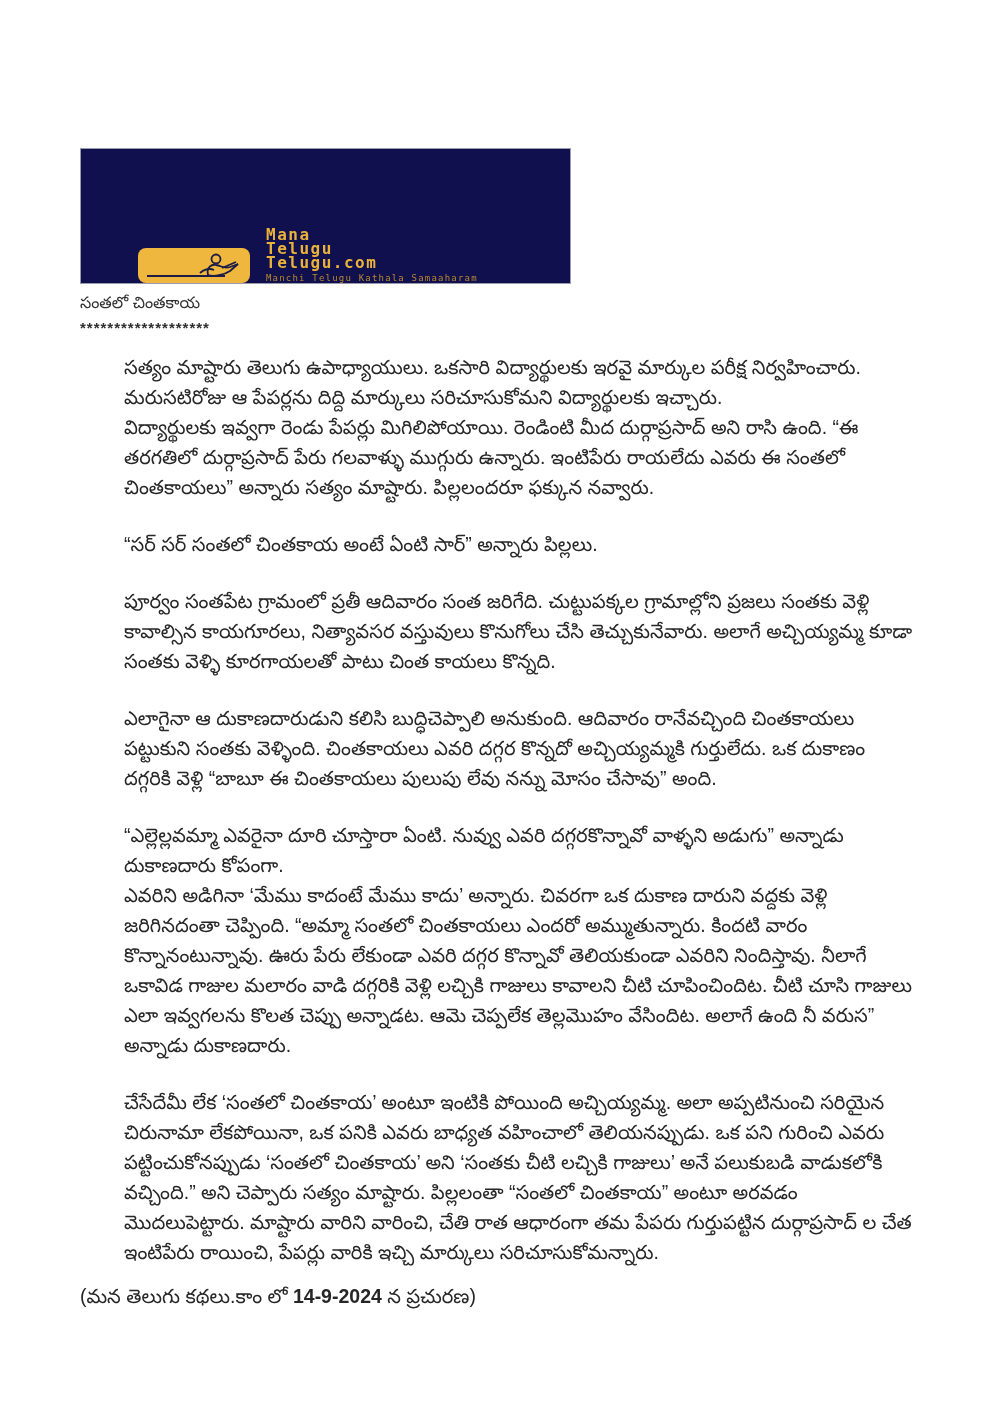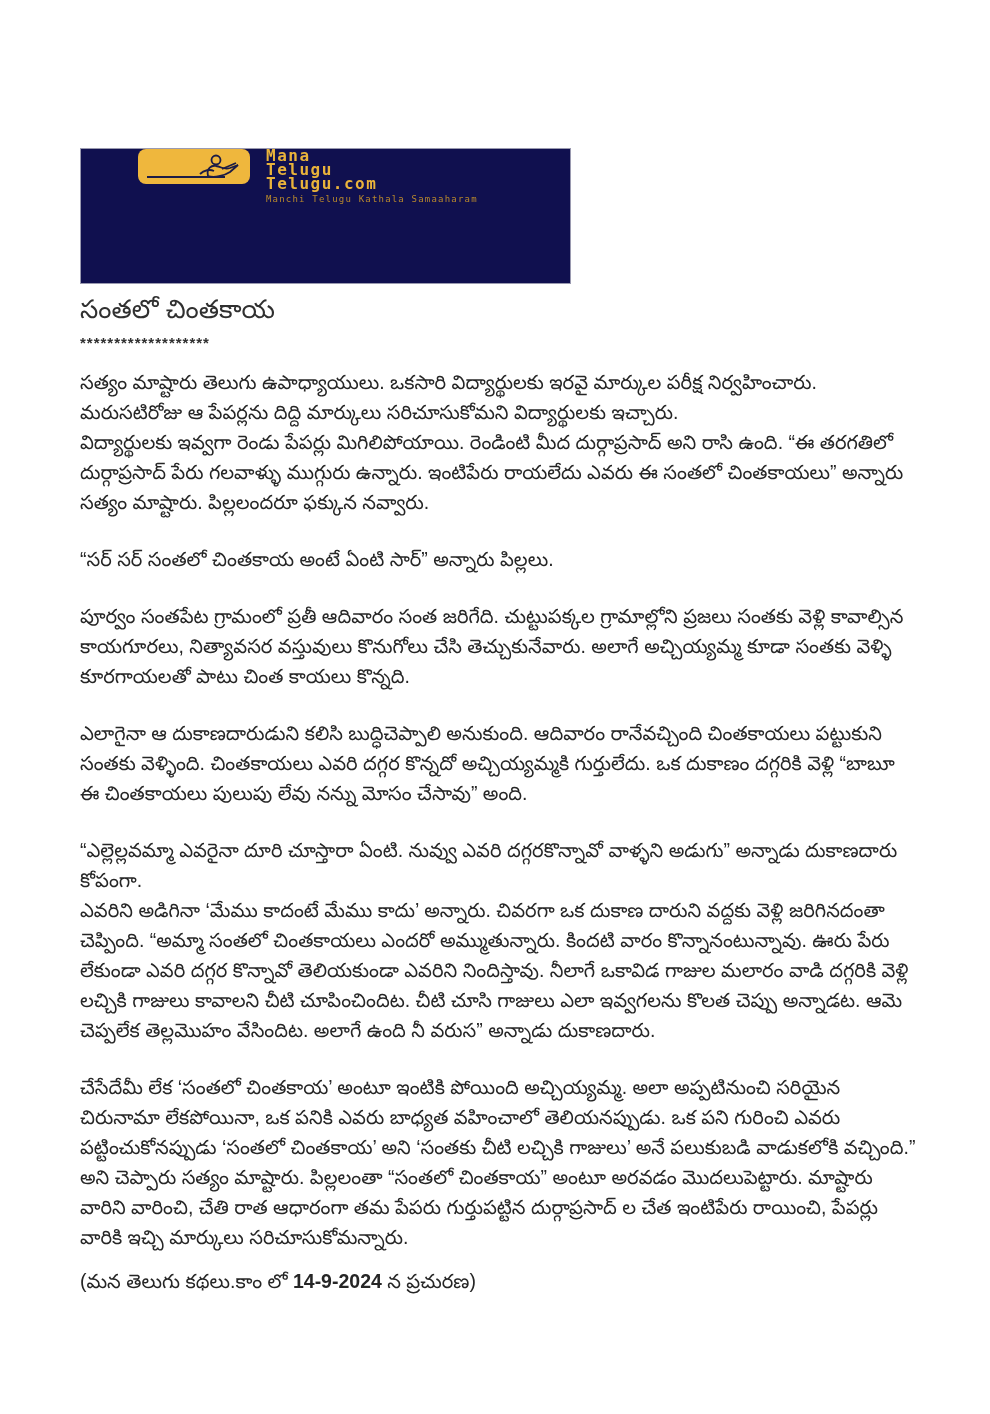--- a/index.html
+++ b/index.html
@@ -18,21 +18,21 @@
     padding: 148px 78px 0 80px;
   }
 
   
   .logo-banner {
     width: 491px;
     height: 136px;
     background: #10104f;
     border: 1px solid #9a9ab0;
     display: flex;
-    align-items: flex-start;
+    align-items: flex-end;
     padding-left: 57px;
   }
   .logo-badge {
     width: 112px;
     height: 35px;
     background: #efb73d;
     border-radius: 8px;
     position: relative;
     flex: 0 0 auto;
     display: flex;
@@ -63,36 +63,37 @@
     font-weight: normal;
     font-size: 9px;
     letter-spacing: 1.2px;
     color: #b9892c;
     font-family: "DejaVu Sans Mono", monospace;
   }
 
   
   .story { margin-top: 10px; width: 836px; }
   .story-title {
-    font-size: 26px;
+    font-size: 16px;
     color: #303030;
   }
   .story-divider {
     font-size: 15px;
     font-weight: bold;
     letter-spacing: 1px;
     color: #303030;
     margin-top: 3px;
   }
   .para {
     font-size: 19.5px;
     line-height: 30px;
     margin-top: 27px;
     white-space: pre-line;
     color: #262626;
+    margin-left: 44px;
   }
   .para:first-of-type { margin-top: 16px; }
   .footer-line {
     font-size: 19.5px;
     line-height: 30px;
     margin-top: 14px;
     color: #262626;
   }
   .footer-line .date { font-weight: bold; }
 </style>

